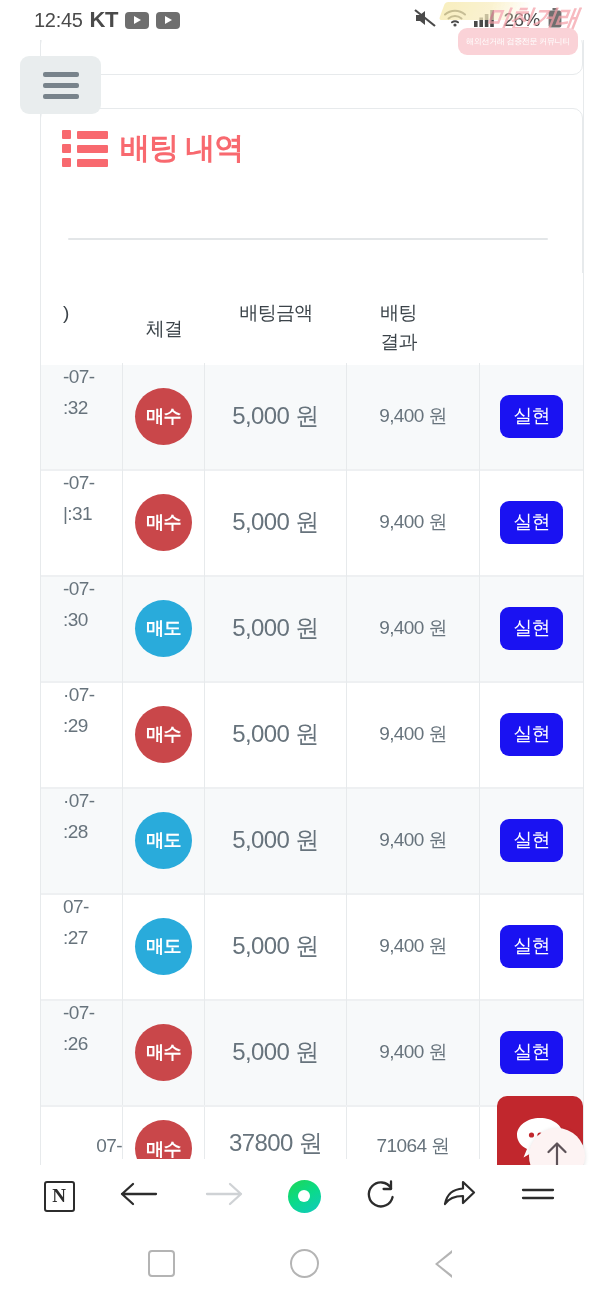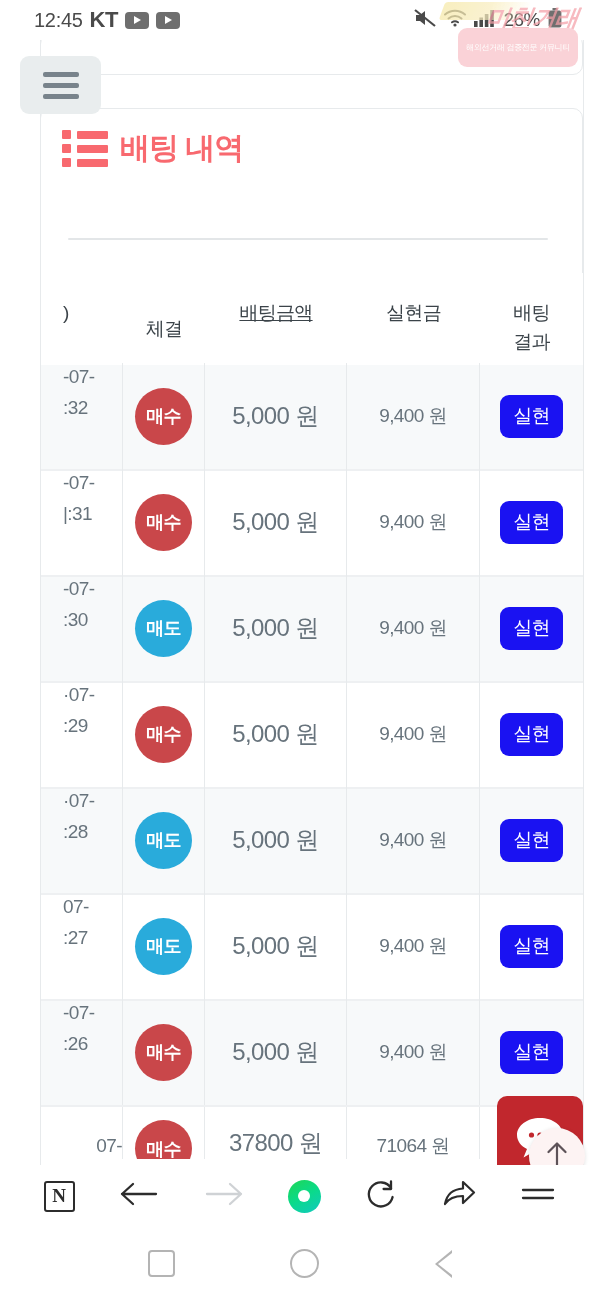--- a/index.html
+++ b/index.html
@@ -47,21 +47,21 @@
     pointer-events:none; z-index:41; opacity:.72;
   }
   .wm-text{
     position:absolute; right:6px; top:2px;
     font-size:24px; font-weight:800; color:#f4a0a8; font-style:italic;
     letter-spacing:-1px; white-space:nowrap; transform:skewX(-8deg);
   }
   .wm-sub{
     position:absolute; right:6px; top:28px;
     background:#f9c2c8; color:#ffffff;
-    font-size:8px; padding:14px 8px; border-radius:9px; white-space:nowrap;
+    font-size:8px; padding:8px 8px; border-radius:9px; white-space:nowrap;
     letter-spacing:-.3px;
   }
   .wm-swoosh{
     position:absolute; right:56px; top:2px; width:86px; height:18px;
     background:linear-gradient(100deg,#f6e9a8 0%, #f9eec0 55%, rgba(249,238,192,0) 100%);
     transform:skewX(-20deg); border-radius:3px;
   }
 
   
   .page {
@@ -114,21 +114,21 @@
     display:flex; align-items:flex-start;
     height:92px; padding-top:25px;
     background:#ffffff;
   }
   .th{
     font-size:19px; color:#3b4349; font-weight:400; letter-spacing:-0.7px;
     text-align:center; line-height:29px;
   }
   .c-date   { width:82px; padding-left:22px; text-align:left; }
   .c-type   { width:82px;margin-top:16px; }
-  .c-amount { width:142px;text-decoration:underline; }
+  .c-amount { width:142px; }
   .c-real   { width:133px; }
   .c-result { width:103px; }
 
   .tbody{ position:relative; }
   .trow{
     display:flex; align-items:flex-end;
     height:106px;
     border-bottom:2px solid #eef0f2;
   }
   .trow.alt { background:#f7f9fa; }
@@ -318,21 +318,20 @@
       <span class="title-text">배팅 내역</span>
     </div>
 
     <div class="divider"></div>
 
     <div class="tbl">
       <div class="thead">
         <div class="th c-date">)</div>
         <div class="th c-type">체결</div>
         <div class="th c-amount">배팅금액</div>
-        <div class="th c-real">실현금</div>
         <div class="th c-result">
           <span>배팅</span><br>
           <span>결과</span>
         </div>
       </div>
 
       <div class="tbody" id="tbody">
           <div class="trow alt">
             <div class="cell cell-date">
               <span>-07-</span>

